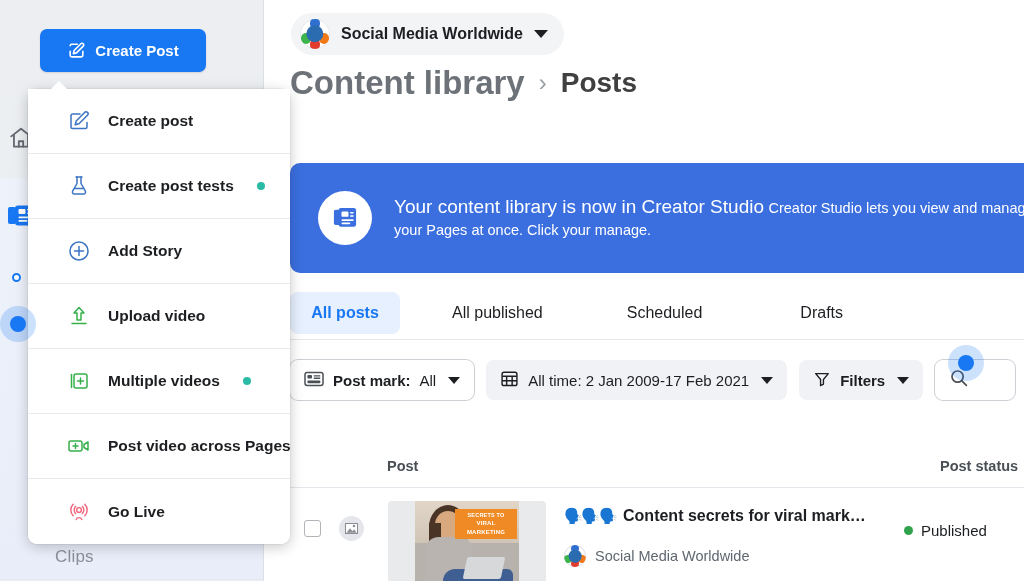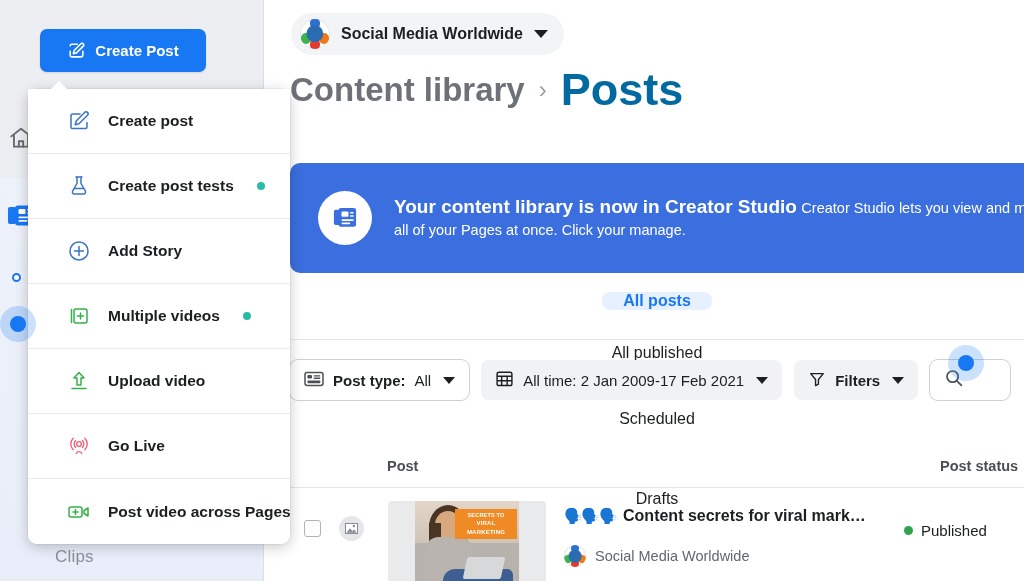--- a/index.html
+++ b/index.html
@@ -87,40 +87,40 @@
   .page-chip-name{font-size:16px;font-weight:bold;color:#1c1e21;white-space:nowrap;}
   .caret{width:0;height:0;border-left:7px solid transparent;border-right:7px solid transparent;border-top:8px solid #1c1e21;}
 
   
   .crumb{
     position:absolute; left:26px; top:64px; display:flex; align-items:center; gap:14px;
     white-space:nowrap;
   }
   .crumb-lib{font-size:33px;font-weight:bold;color:#6d7278;}
   .crumb-sep{font-size:24px;color:#9aa0a6;font-weight:normal;}
-  .crumb-cur{font-size:45px;font-weight:bold;color:#0369a1;text-align:center;}
+  .crumb-cur{font-size:28px;font-weight:bold;color:#404040;text-align:center;}
 
   
   .banner{
     position:absolute; left:26px; top:163px; width:880px; height:110px;
     background:#3b6fe0; border-radius:10px;
     display:flex; align-items:center; padding:0 0 0 28px; gap:22px;
   }
   .banner-ico{
     width:54px;height:54px;border-radius:50%;background:#fff;flex:0 0 54px;
     display:flex;align-items:center;justify-content:center;
   }
   .banner-txt{color:#fff; padding-right:8px;}
-  .banner-title{font-size:19px;font-weight:bold;line-height:1.25;margin-bottom:9px;}
+  .banner-title{font-size:19px;font-weight:normal;line-height:1.25;margin-bottom:9px;}
   .banner-body{font-size:14.5px;line-height:1.45;max-width:700px;}
 
   
   .tabs{
     position:absolute; left:0; top:292px; width:760px; height:48px;
-    display:flex; align-items:center; padding-left:26px;flex-direction:column;
+    display:flex; align-items:flex-start; padding-left:26px;
   }
   .tabs::after{
     content:""; position:absolute; left:0; right:0; bottom:0; height:1px; background:#e4e6eb;
   }
   .tab{
     height:42px; display:flex; align-items:center; justify-content:center;
     font-size:16px; color:#1c1e21; cursor:pointer; padding:0 18px; border-radius:8px;
     white-space:nowrap;
   }
   .tab.active{background:#e7f0fe; color:#1877f2; font-weight:bold;}
@@ -305,60 +305,60 @@
           <circle cx="12" cy="12" r="9"></circle>
             <path d="M12 7.5v9M7.5 12h9"></path>
         </svg>
       </span>
       <span class="dd-label">Add Story</span>
     </div>
 
     <div class="dd-item">
       <span class="dd-ico">
         <svg width="24" height="24" viewBox="0 0 24 24" fill="none" stroke="#36b04a" stroke-width="1.5" stroke-linecap="round" stroke-linejoin="round">
+          <path d="M12 3.5 7 9h3v7h4V9h3Z"></path>
+            <path d="M5 19.5h14"></path>
+        </svg>
+      </span>
+      <span class="dd-label">Upload video</span>
+    </div>
+
+    <div class="dd-item">
+      <span class="dd-ico">
+        <svg width="24" height="24" viewBox="0 0 24 24" fill="none" stroke="#36b04a" stroke-width="1.5" stroke-linecap="round" stroke-linejoin="round">
           <path d="M4.5 5.5v13"></path>
             <rect x="7" y="5" width="13" height="14" rx="2"></rect>
           <path d="M13.5 9v6M10.5 12h6"></path>
         </svg>
       </span>
       <span class="dd-label">Multiple videos</span>
       <span class="dd-dot"></span>
     </div>
 
     <div class="dd-item">
       <span class="dd-ico">
-        <svg width="24" height="24" viewBox="0 0 24 24" fill="none" stroke="#36b04a" stroke-width="1.5" stroke-linecap="round" stroke-linejoin="round">
-          <path d="M12 3.5 7 9h3v7h4V9h3Z"></path>
-            <path d="M5 19.5h14"></path>
-        </svg>
-      </span>
-      <span class="dd-label">Upload video</span>
+        <svg width="26" height="24" viewBox="0 0 26 24" fill="none" stroke="#36b04a" stroke-width="1.5" stroke-linecap="round" stroke-linejoin="round">
+          <rect x="3" y="7" width="13" height="10" rx="2"></rect>
+          <path d="M9.5 9.5v5M7 12h5"></path>
+          <path d="M18 10.5 22 8v8l-4-2.5Z"></path>
+        </svg>
+      </span>
+      <span class="dd-label">Post video across Pages</span>
     </div>
 
     <div class="dd-item">
       <span class="dd-ico">
         <svg width="24" height="24" viewBox="0 0 24 24" fill="none" stroke="#f2627a" stroke-width="1.4" stroke-linecap="round">
           <circle cx="12" cy="10" r="2.4"></circle>
           <path d="M8.6 6.6a4.8 4.8 0 0 0 0 6.8M15.4 6.6a4.8 4.8 0 0 1 0 6.8"></path>
           <path d="M6.2 4.2a8.2 8.2 0 0 0 0 11.6M17.8 4.2a8.2 8.2 0 0 1 0 11.6"></path>
           <path d="M9.2 19.5a3 3 0 0 1 5.6 0"></path>
         </svg>
       </span>
       <span class="dd-label">Go Live</span>
-    </div>
-
-    <div class="dd-item">
-      <span class="dd-ico">
-        <svg width="26" height="24" viewBox="0 0 26 24" fill="none" stroke="#36b04a" stroke-width="1.5" stroke-linecap="round" stroke-linejoin="round">
-          <rect x="3" y="7" width="13" height="10" rx="2"></rect>
-          <path d="M9.5 9.5v5M7 12h5"></path>
-          <path d="M18 10.5 22 8v8l-4-2.5Z"></path>
-        </svg>
-      </span>
-      <span class="dd-label">Post video across Pages</span>
     </div>
   </div>
 
   <div class="main">
 
     <div class="page-chip">
       <span class="page-avatar">
         <span class="logo-art">
           <span class="lp blue"></span>
             <span class="lp green"></span>
@@ -420,21 +420,21 @@
       <div class="fbtn white">
         <span>
           <svg width="20" height="18" viewBox="0 0 20 18" fill="none">
             <rect x="1" y="2.5" width="18" height="13" rx="2.2" fill="#ffffff" stroke="#4b4f56" stroke-width="1.5"></rect>
             <rect x="3.4" y="5" width="4.6" height="3.6" rx="1" fill="#4b4f56"></rect>
             <rect x="9.6" y="5.2" width="6.8" height="1.4" rx=".7" fill="#4b4f56"></rect>
             <rect x="9.6" y="7.6" width="6.8" height="1.4" rx=".7" fill="#4b4f56"></rect>
             <rect x="3.4" y="10.4" width="13" height="2.8" rx="1" fill="#4b4f56"></rect>
           </svg>
         </span>
-        <b>Post type:</b>
+        <b>Post mark:</b>
         <span>All</span>
         <span class="caret-s"></span>
       </div>
 
       <div class="fbtn">
         <span>
           <svg width="19" height="19" viewBox="0 0 20 20" fill="none" stroke="#1c1e21" stroke-width="1.5">
             <rect x="2.2" y="3.4" width="15.6" height="14" rx="2"></rect>
             <path d="M2.2 7.6h15.6M7 7.6v9.8M12.8 7.6v9.8M2.2 12.4h15.6"></path>
           </svg>

